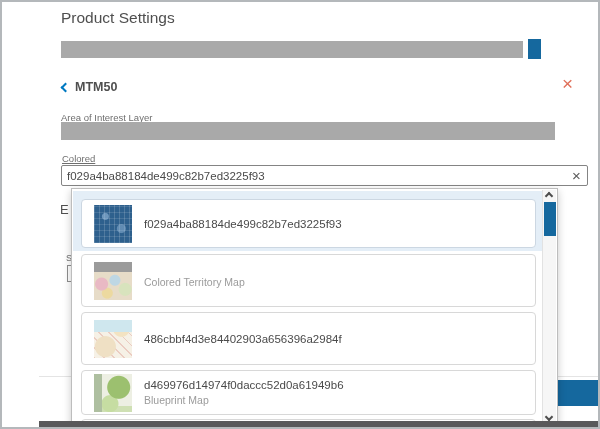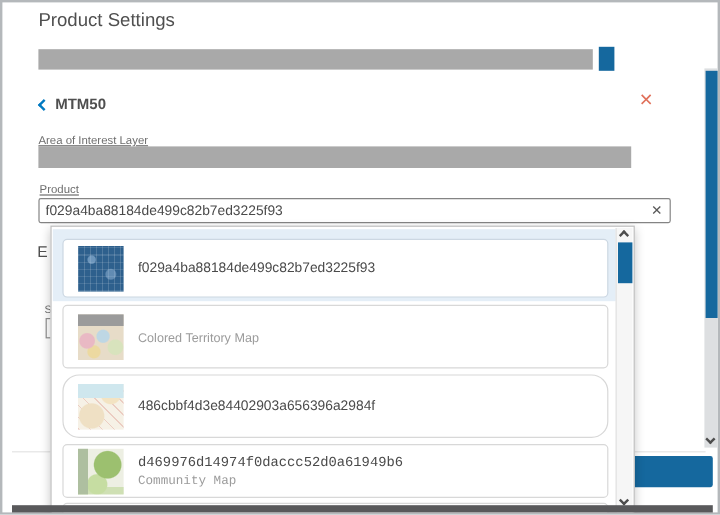--- a/index.html
+++ b/index.html
@@ -1,21 +1,21 @@
 <!DOCTYPE html>
 <html><head>
 <meta charset="utf-8">
 <style>
   * { margin:0; padding:0; box-sizing:border-box; }
   body { background:#fff; font-family:"Liberation Sans", sans-serif; }
   #screen {
     position:relative; width:600px; height:429px; background:#ffffff;
     border:2px solid #b4b8bb; overflow:hidden;
   }
-  .abs { position:absolute; }
+  .abs { position:absolute;margin-left:29px; }
 
   
   #page-title { left:30px; top:7px; font-size:15.5px; color:#4f4f4f; }
   #redact-bar-1 { left:30px; top:39px; width:462px; height:17px; background:#a9a9a9; }
   #accent-square { left:497px; top:37px; width:13px; height:20px; background:#15689e; }
 
   
   #back-btn { left:30px; top:76px; width:70px; height:20px; cursor:pointer; }
   .chev-left { position:absolute; left:1px; top:6px; width:7px; height:7px;
     border-left:2px solid #0079c1; border-bottom:2px solid #0079c1; transform:rotate(45deg); }
@@ -53,22 +53,22 @@
   #outer-sb-down { position:absolute; left:2px; bottom:4px; }
 
   
   #dropdown { left:40px; top:186px; width:487px; height:243px; background:#fff;
     border:1px solid #bdbdbd; box-shadow:0 3px 8px rgba(0,0,0,.22); z-index:10; }
   #selected-row { position:absolute; left:1px; top:2px; width:470px; height:60px; background:#e4eef7; }
   .card { position:absolute; left:9px; width:455px; background:#fff; border:1px solid #d8d8d8;
     border-radius:4px; display:flex; align-items:center; gap:12px; padding:0 12px; cursor:pointer; }
   #card-0 { top:10px; height:49px; border-color:#ccd7e2; }
   #card-1 { top:65px; height:53px; }
-  #card-2 { top:123px; height:53px;border-radius:14px; }
-  #card-3 { top:181px; height:45px;font-family:Liberation Mono, monospace; }
+  #card-2 { top:123px; height:53px; }
+  #card-3 { top:181px; height:45px; }
   #card-4 { top:230px; height:40px; }
   .opt-id { font-size:11.5px; color:#4a4a4a; }
   .opt-name { font-size:10.5px; color:#9b9b9b; margin-top:3px; }
   .thumb { width:38px; height:38px; flex:none; }
   .thumb-blueprint { background-color:#2e608d; background-image:
     radial-gradient(circle at 30% 30%, rgba(173,205,235,.5) 0 3px, transparent 4px),
     radial-gradient(circle at 72% 62%, rgba(173,205,235,.4) 0 4px, transparent 5px),
     repeating-linear-gradient(90deg, rgba(255,255,255,.16) 0 1px, transparent 1px 5px),
     repeating-linear-gradient(0deg, rgba(255,255,255,.12) 0 1px, transparent 1px 6px); }
   .thumb-charted { background-color:#e7dcc8; background-image:
@@ -105,21 +105,21 @@
   <div class="abs" id="accent-square"></div>
 
   <div class="abs" id="back-btn">
     <span class="chev-left"></span>
     <span id="back-label">MTM50</span>
   </div>
   <div class="abs" id="close-x">×</div>
 
   <div class="abs field-label" id="aoi-label">Area of Interest Layer</div>
   <div class="abs" id="redact-bar-2"></div>
-  <div class="abs field-label" id="basemap-label">Product</div>
+  <div class="abs field-label" id="basemap-label">Colored</div>
   <input class="abs" id="basemap-input" value="f029a4ba88184de499c82b7ed3225f93" style="">
   <div class="abs" id="clear-x">×</div>
 
   <div class="abs" id="frag-e">E</div>
   <div class="abs" id="frag-s">S</div>
   <div class="abs" id="frag-checkbox"></div>
 
   <div class="abs" id="footer-divider"></div>
   <button class="abs" id="save-button"></button>
   <div class="abs" id="bottom-bar"></div>
@@ -150,21 +150,21 @@
       <div class="thumb thumb-pencil"></div>
       <div>
         <div class="opt-id">486cbbf4d3e84402903a656396a2984f</div>
       </div>
     </div>
 
     <div class="card" id="card-3">
       <div class="thumb thumb-community"></div>
       <div>
         <div class="opt-id">d469976d14974f0daccc52d0a61949b6</div>
-        <div class="opt-name">Community Map</div>
+        <div class="opt-name">Blueprint Map</div>
       </div>
     </div>
 
     <div class="card" id="card-4"></div>
 
     <div id="panel-sb">
       <div class="chev-up" id="panel-sb-up"></div>
       <div id="panel-sb-thumb"></div>
       <div class="chev-down" id="panel-sb-down"></div>
     </div>

